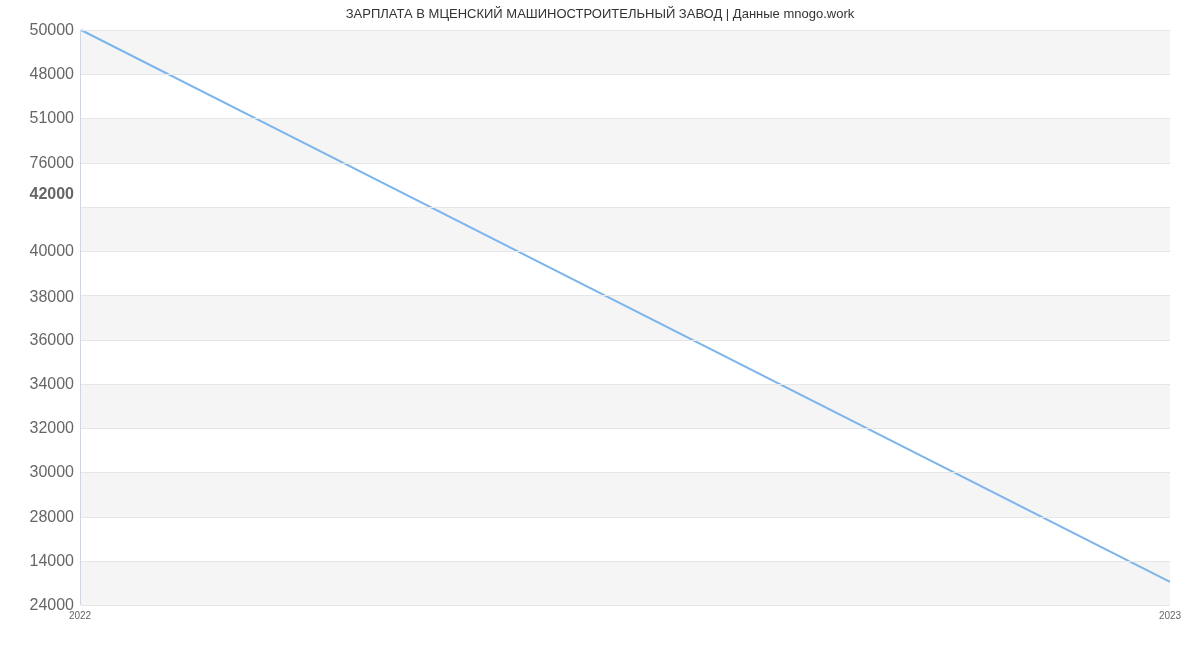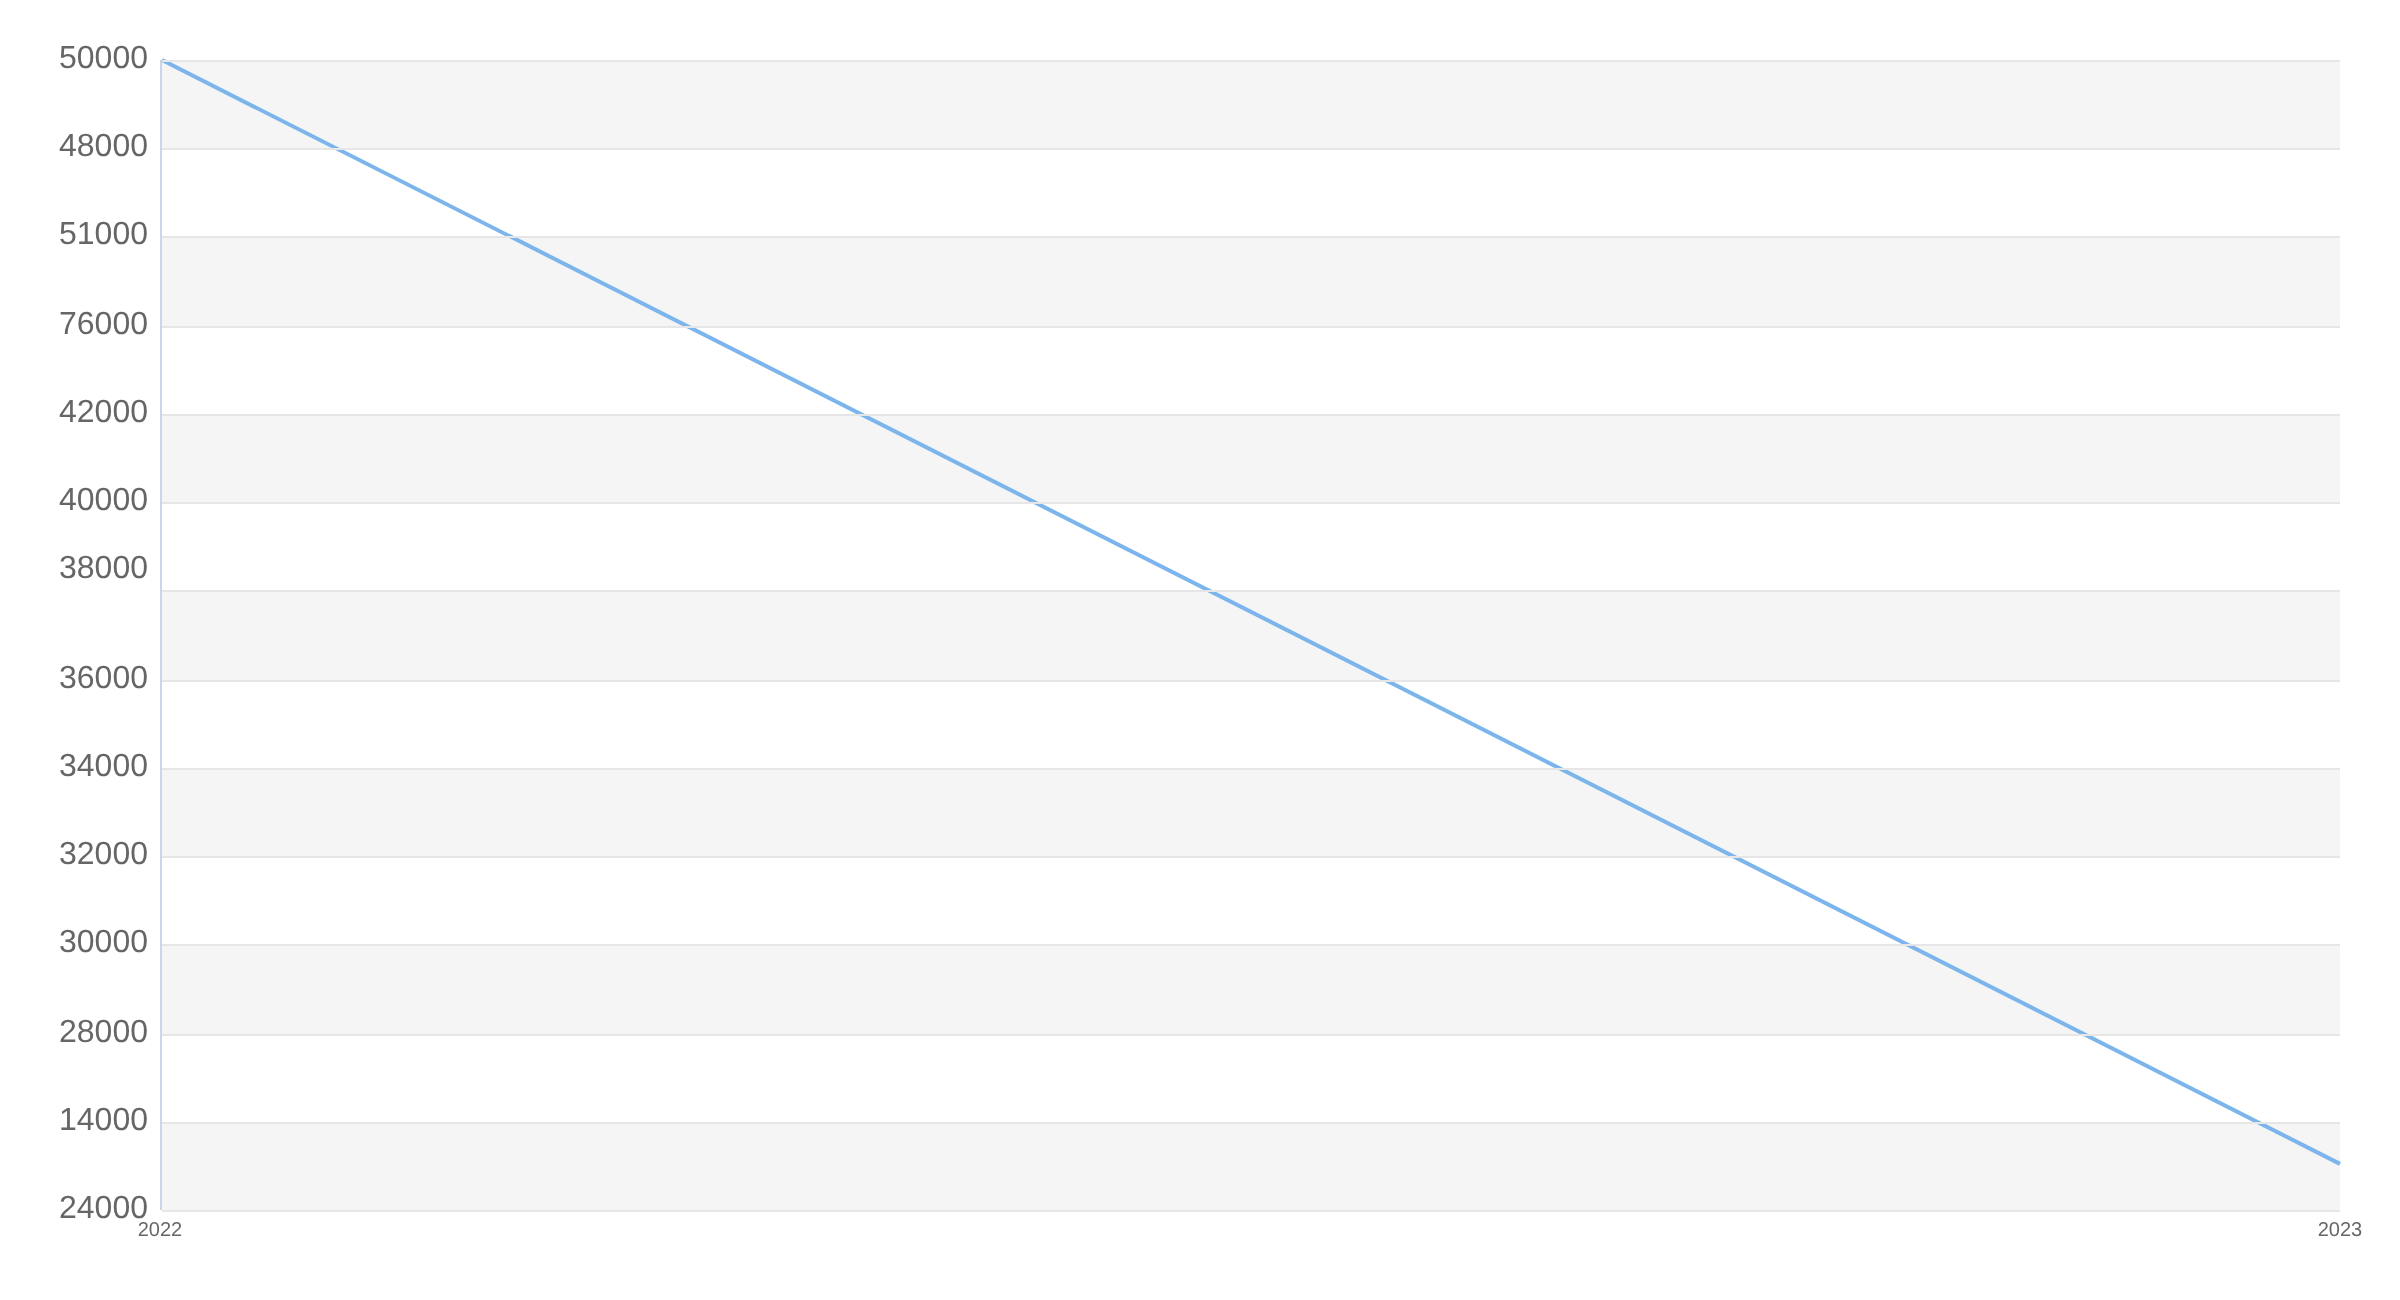--- a/index.html
+++ b/index.html
@@ -71,20 +71,21 @@
     top: 0;
     width: 100%;
     height: 100%;
     overflow: visible;
   }
 </style>
 </head>
 <body>
 
 <div class="chart-wrap">
+  <div class="title">ЗАРПЛАТА В  МЦЕНСКИЙ МАШИНОСТРОИТЕЛЬНЫЙ ЗАВОД | Данные mnogo.work</div>
 
   <div class="plot">
       <div class="band" style="top: 0px; height: 44.2308px;"></div>
       <div class="band" style="top: 88.4615px; height: 44.2308px;"></div>
       <div class="band" style="top: 176.923px; height: 44.2308px;"></div>
       <div class="band" style="top: 265.385px; height: 44.2308px;"></div>
       <div class="band" style="top: 353.846px; height: 44.2308px;"></div>
       <div class="band" style="top: 442.308px; height: 44.2308px;"></div>
       <div class="band" style="top: 530.769px; height: 44.2308px;"></div>
     <svg class="line" preserveAspectRatio="none" viewBox="0 0 1090 575">
@@ -105,22 +106,22 @@
       <div class="gridline" style="top: 44.2308px;"></div>
       <div class="gridline" style="top: 0px;"></div>
     </div>
 <div class="ylab" style="top: 605px;">24000</div>
     <div class="ylab" style="top: 560.769px;">14000</div>
     <div class="ylab" style="top: 516.538px;">28000</div>
     <div class="ylab" style="top: 472.308px;">30000</div>
     <div class="ylab" style="top: 428.077px;">32000</div>
     <div class="ylab" style="top: 383.846px;">34000</div>
     <div class="ylab" style="top: 339.615px;">36000</div>
-    <div class="ylab" style="top: 285px;">38000</div>
+    <div class="ylab" style="top: 297px;">38000</div>
     <div class="ylab" style="top: 251.154px;">40000</div>
-    <div class="ylab" style="top: 207px;">42000</div>
+    <div class="ylab" style="top: 194px; font-weight: bold;">42000</div>
     <div class="ylab" style="top: 162.692px;">76000</div>
     <div class="ylab" style="top: 118.462px;">51000</div>
     <div class="ylab" style="top: 74.2308px; text-align: right;">48000</div>
     <div class="ylab" style="top: 30px;">50000</div>
     <div class="xlab" style="left: 80px;">2022</div>
     <div class="xlab" style="left: 1170px;">2023</div>
   </div>
 
 </body></html>

